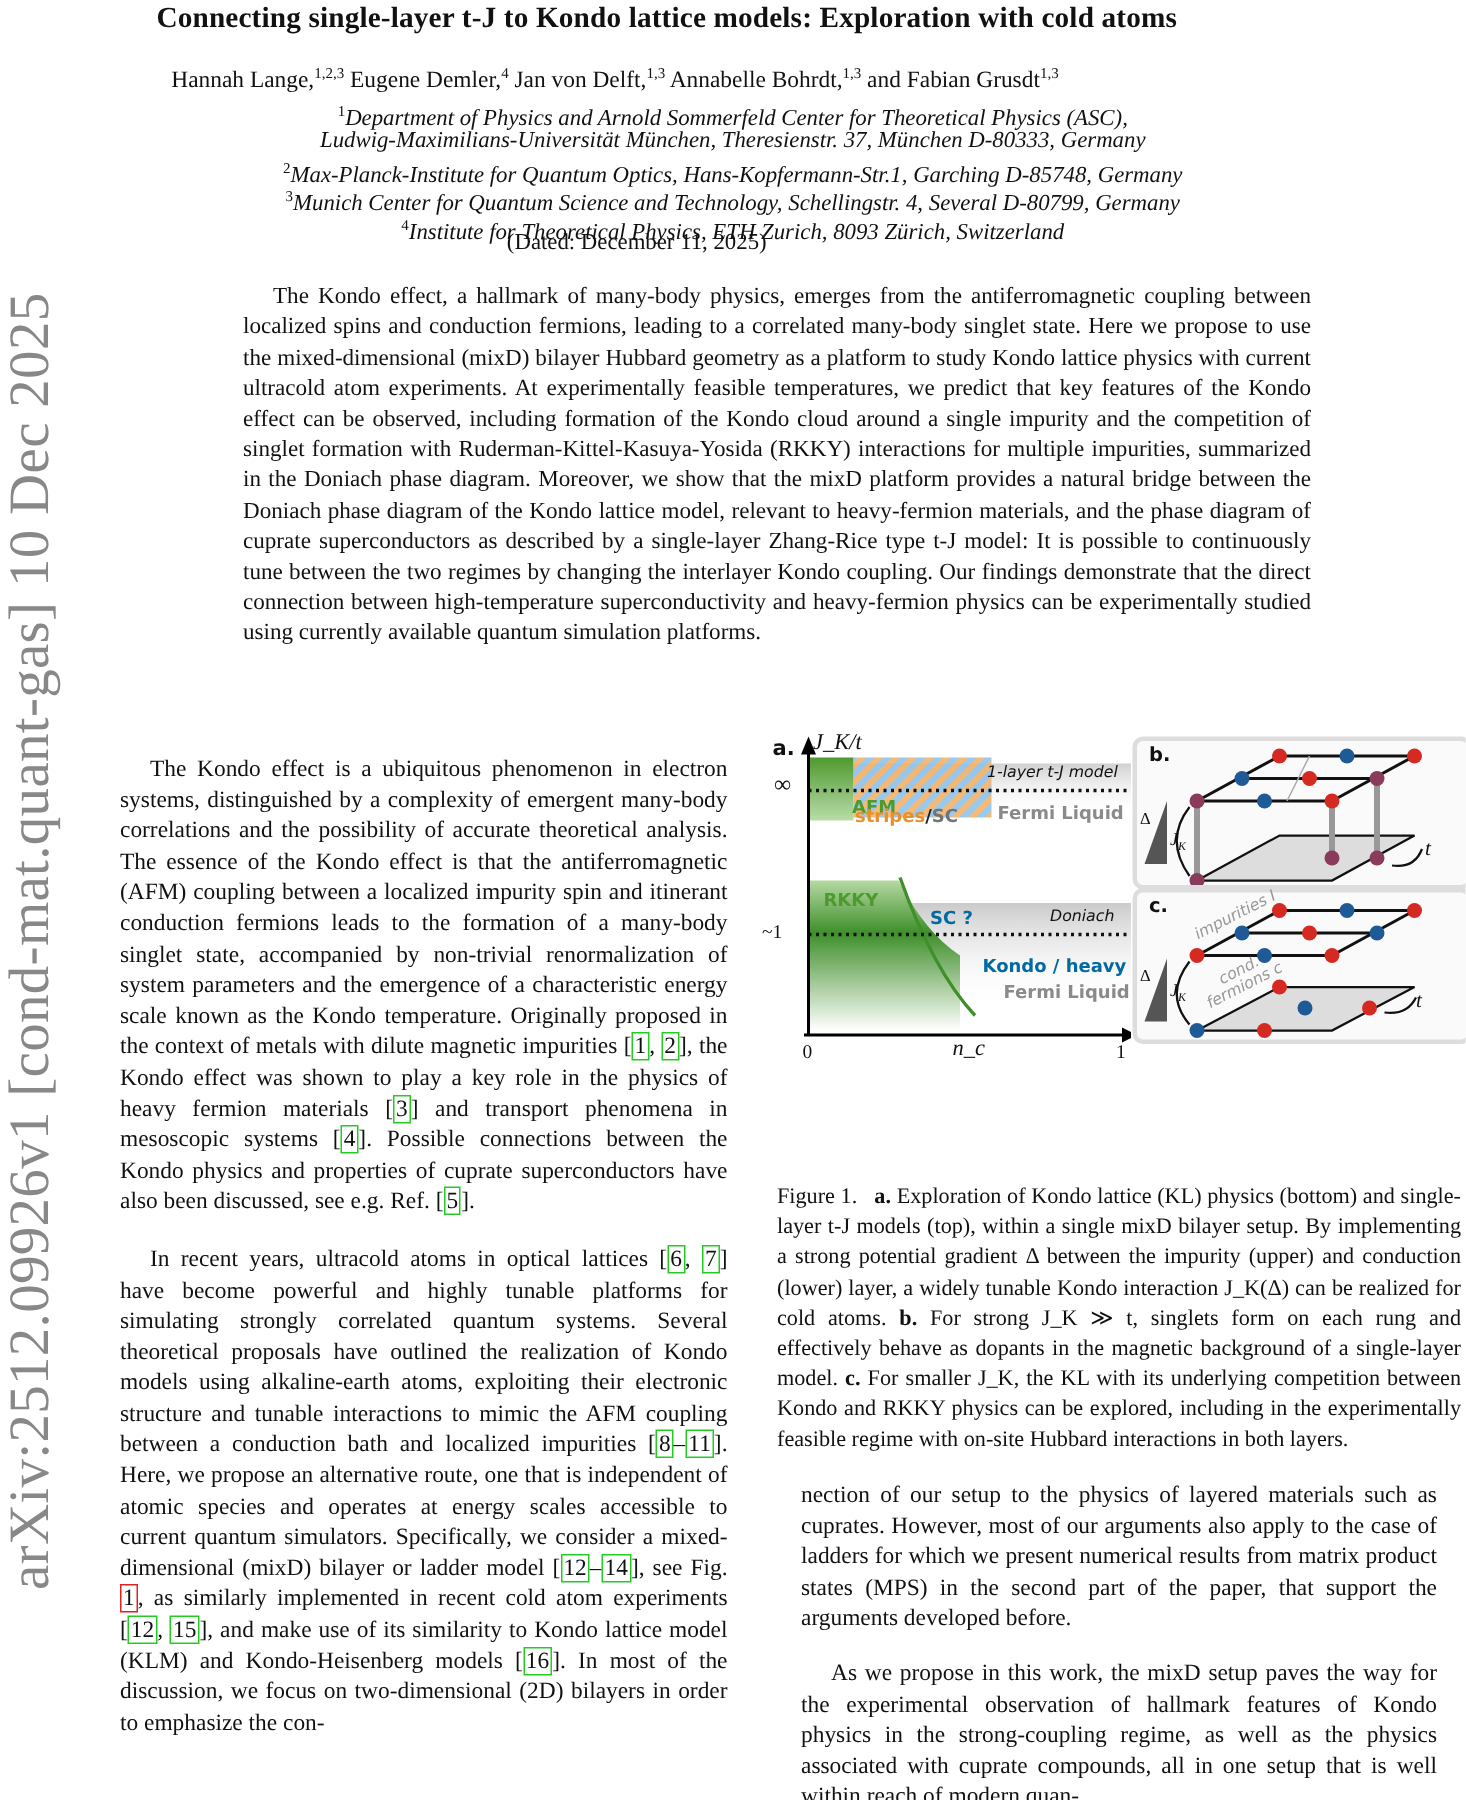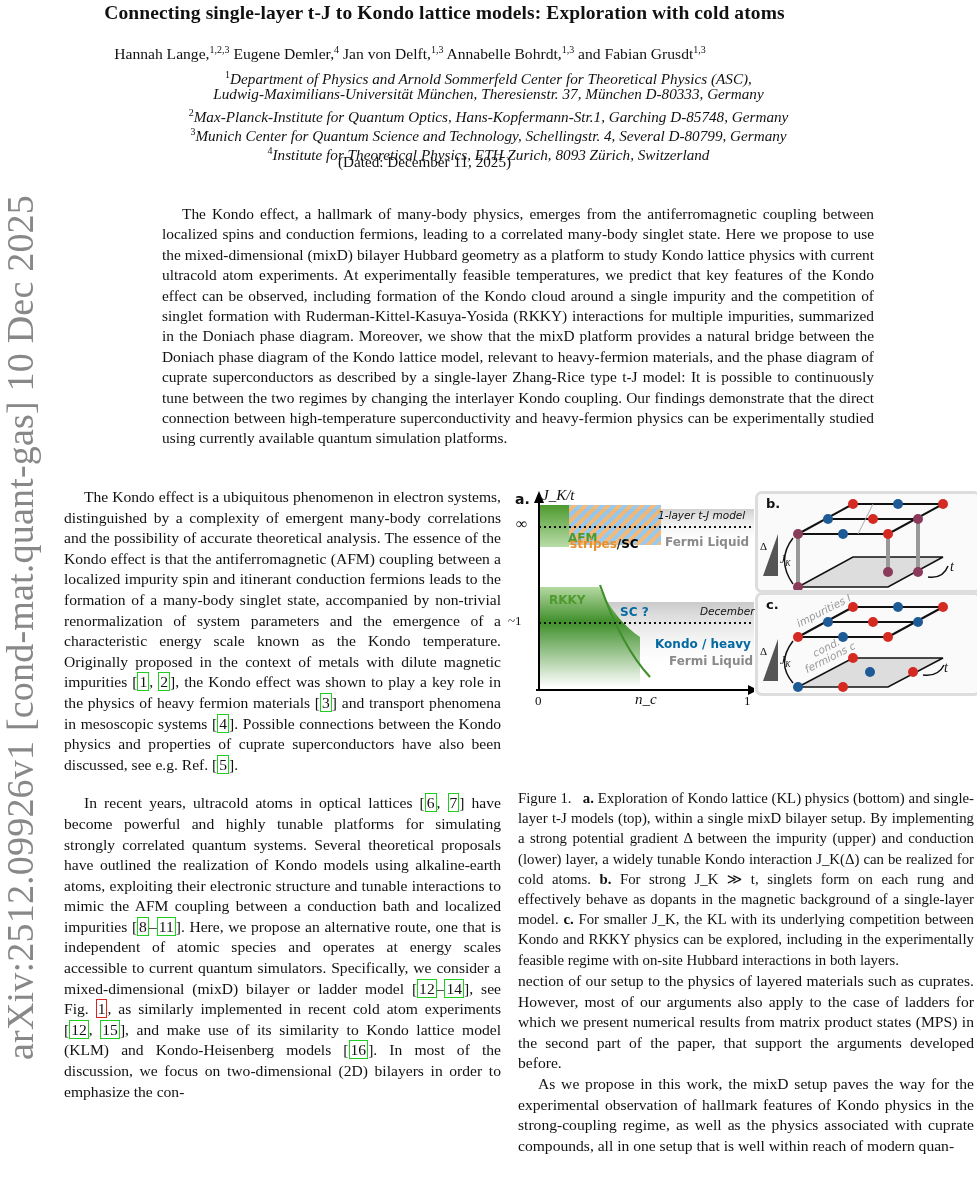--- a/index.html
+++ b/index.html
@@ -5,25 +5,25 @@
   html, body { margin:0; padding:0; background:#fff; }
   body { width:977px; height:1200px; position:relative; overflow:hidden;
          font-family:"Liberation Serif","DejaVu Serif",serif; color:#111; }
   .title { position:absolute; top:2px; left:0; width:889px; text-align:center;
            font-size:19.5px; font-weight:bold; letter-spacing:0.1px; }
   .authors { position:absolute; top:44px; left:0; width:820px; text-align:center; font-size:15.6px; }
   .authors sup { font-size:10px; }
   .affil { position:absolute; left:0; width:977px; text-align:center; font-size:15.2px; font-style:italic; line-height:18.5px; }
   .affil sup { font-size:10px; font-style:normal; }
   .dated { position:absolute; top:153px; left:0; width:849px; text-align:center; font-size:15.2px; }
-  .abstract { position:absolute; top:188px; left:162px; width:712px; font-size:15.4px; line-height:20.4px; text-align:justify; text-indent:20px;margin-top:16px; }
+  .abstract { position:absolute; top:188px; left:162px; width:712px; font-size:15.4px; line-height:20.4px; text-align:justify; text-indent:20px; }
   .sidebar { position:absolute; left:-2px; top:1060px; transform-origin:0 0; transform:rotate(-90deg);
              font-size:38px; color:#888; white-space:nowrap; letter-spacing:0.2px; font-family:"Liberation Serif",serif; }
   .col { position:absolute; font-size:15.6px; line-height:20.6px; text-align:justify; }
-  .col p { margin:0; }
+  .col p { margin:16px; }
   .col p.ind { text-indent:20px; }
   .cite { border:1.5px solid #22cc22; padding:0 1px; }
   .cite-red { border:1.5px solid #dd2222; padding:0 1px; }
   .caption { position:absolute; left:518px; top:788px; width:456px; font-size:14.8px; line-height:20.2px; text-align:justify; }
   .caption b { font-weight:bold; }
   .fig { position:absolute; left:522px; top:487px; width:455px; height:220px; }
   .fig-label { font-family:"DejaVu Sans",sans-serif; font-weight:bold; }
   .phase-text { font-family:"DejaVu Sans",sans-serif; font-weight:bold; position:absolute; white-space:nowrap; }
   .it { font-style:italic; }
 </style>
@@ -106,23 +106,23 @@
       <polygon points="226,198 236,203 226,208" fill="#000"></polygon>
     </svg>
     <span class="fig-label" style="position:absolute;left:-7px;top:4px;font-size:14px;">a.</span>
     <span class="it" style="position:absolute;left:20px;top:0px;font-size:15px;">J_K/t</span>
     <span style="position:absolute;left:-6px;top:28px;font-size:16px;">∞</span>
     <span style="position:absolute;left:-14px;top:126px;font-size:13px;">~1</span>
     <span style="position:absolute;left:13px;top:206px;font-size:13px;">0</span>
     <span style="position:absolute;left:222px;top:206px;font-size:13px;">1</span>
     <span class="it" style="position:absolute;left:113px;top:204px;font-size:15px;text-align:center;">n_c</span>
     <span style="position:absolute;left:136px;top:22px;font-size:10.5px;font-style:italic;font-family:'DejaVu Sans',sans-serif;">1-layer t-J model</span>
-    <span style="position:absolute;left:178px;top:118px;font-size:10.5px;font-style:italic;font-family:'DejaVu Sans',sans-serif;">December</span>
+    <span style="position:absolute;left:178px;top:118px;font-size:10.5px;font-style:italic;font-family:'DejaVu Sans',sans-serif;">Doniach</span>
     <span class="phase-text" style="left:18px;top:44px;font-size:12px;color:#4e9a2f;margin-left:28px;">AFM</span>
-    <span class="phase-text" style="left:48px;top:50px;font-size:12px;color:#e8902c;"><span>stripes</span><span style="color:#222">/</span><span style="color:#000000">SC</span></span>
+    <span class="phase-text" style="left:48px;top:50px;font-size:12px;color:#e8902c;"><span>stripes</span><span style="color:#222">/</span><span style="color:#737373">SC</span></span>
     <span class="phase-text" style="left:143px;top:48px;font-size:12px;color:#8a8a8a;">Fermi Liquid</span>
     <span class="phase-text" style="left:27px;top:106px;font-size:12px;color:#4e9a2f;">RKKY</span>
     <span class="phase-text" style="left:98px;top:118px;font-size:12px;color:#0369a1;">SC ?</span>
     <span class="phase-text" style="left:133px;top:150px;font-size:12px;color:#0369a1;">Kondo / heavy</span>
     <span class="phase-text" style="left:147px;top:167px;font-size:12px;color:#8a8a8a;">Fermi Liquid</span>
   </div>
 
   <div style="position:absolute;left:233px;top:4px;width:220px;height:96px;border:3px solid #ddd;border-radius:7px;background:#fafafa;">
     <svg width="220" height="96" style="position:absolute;left:0;top:0">
       <polygon points="40,93 130,93 185,63 95,63" fill="#ddd" stroke="#111" stroke-width="1.5"></polygon>

